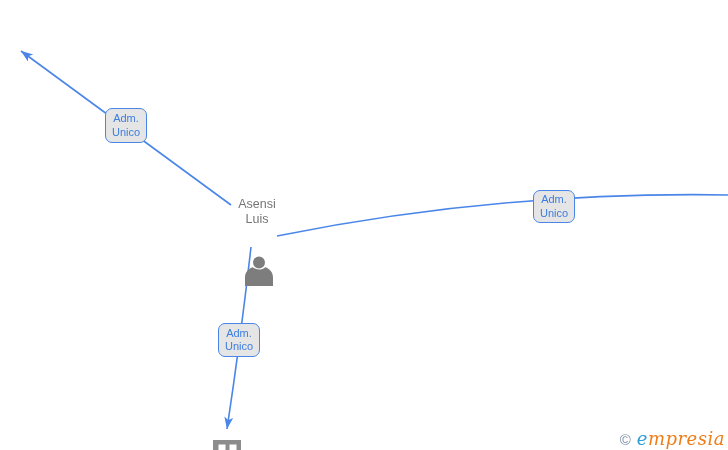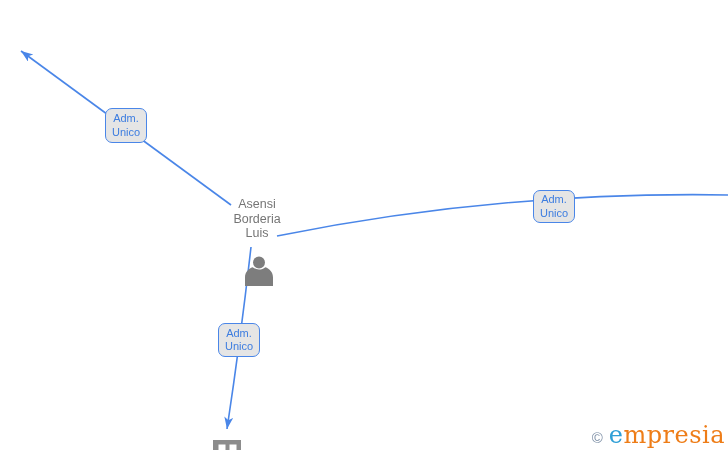--- a/index.html
+++ b/index.html
@@ -83,21 +83,22 @@
     align-items: baseline;
     gap: 6px;
   }
   .wm-copy {
     color: #7d8fa6;
     font-size: 15px;
     font-family: "Liberation Sans", sans-serif;
   }
   .wm-brand {
     font-family: "DejaVu Serif", serif;
-    font-size: 24px;
+    font-style: italic;
+    font-size: 18px;
     letter-spacing: 0.5px;
   }
   .wm-brand .b-first { color: #2f9fd6; }
   .wm-brand .b-rest  { color: #ee7d18; }
 </style>
 </head>
 <body>
 
 <div class="canvas">
 
@@ -123,21 +124,20 @@
   </div>
 
   <div class="edge-label label-box-3">
     <span>Adm.</span>
     <span>Unico</span>
   </div>
 
   <div class="person-node">
     <div class="person-name">
       <div>Asensi</div>
-      <div>Borderia</div>
       <div>Luis</div>
     </div>
     <svg class="person-icon-svg" width="30" height="30" viewBox="0 0 30 30" xmlns="http://www.w3.org/2000/svg">
       <circle cx="15" cy="6.5" r="6" fill="#7d7d7d"></circle>
       <path fill="#7d7d7d" d="M15 13.5 c2.4 0 4.6 -0.9 6.3 -2.3 c4.3 1.4 7.7 4.9 7.7 10.3 V30 H1 v-8.5 c0 -5.4 3.4 -8.9 7.7 -10.3 c1.7 1.4 3.9 2.3 6.3 2.3 z"></path>
     </svg>
   </div>
 
   <div class="company-node">
     <svg width="28" height="30" viewBox="0 0 28 30" xmlns="http://www.w3.org/2000/svg">

